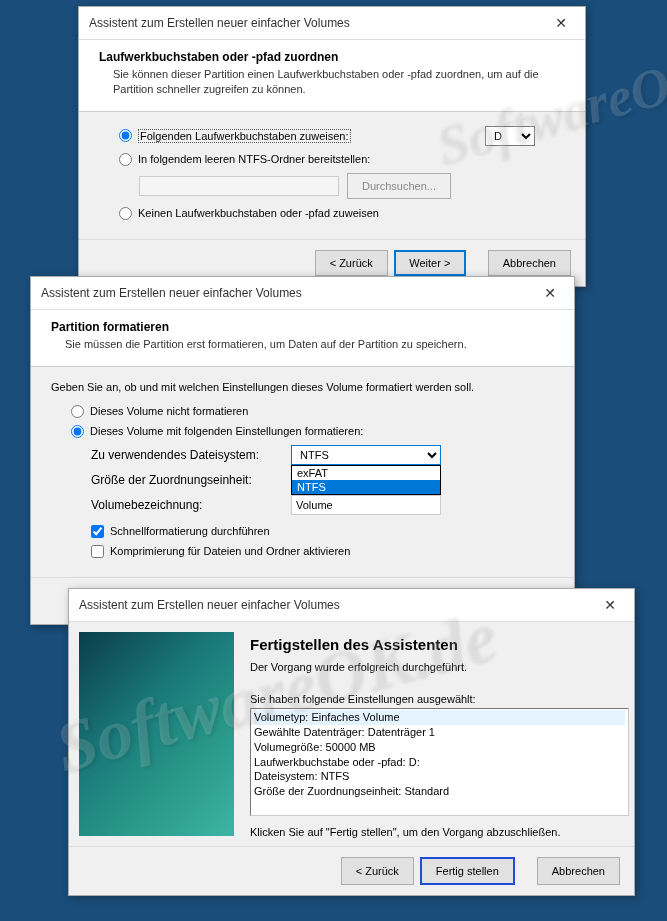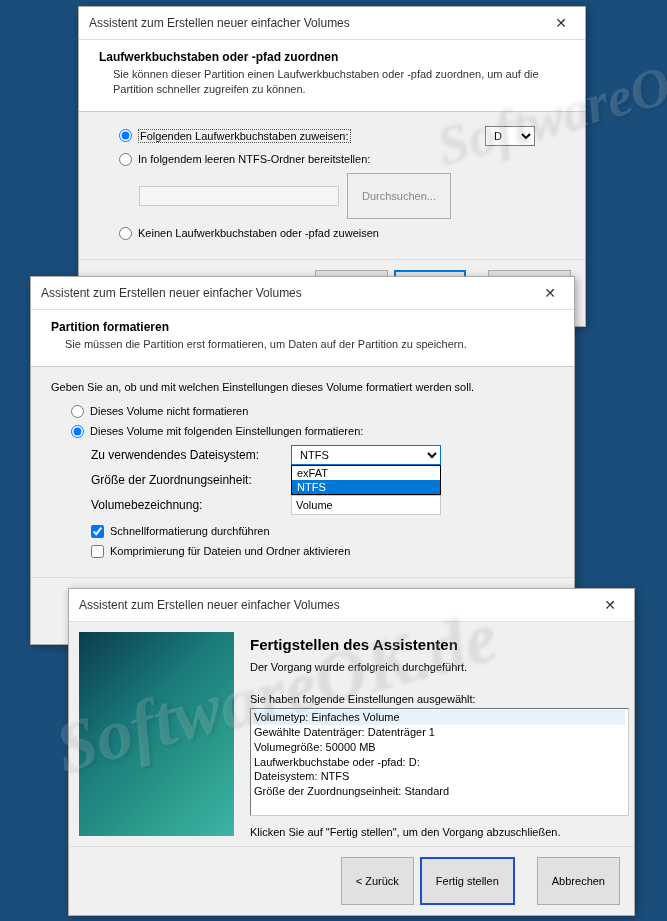--- a/index.html
+++ b/index.html
@@ -94,21 +94,21 @@
       border: 1px solid #000;
       background: #fff;
       width: 150px;
       z-index: 10;
     }
     .fs-opt { padding: 1px 5px; font-size: 11px; }
     .fs-opt.sel { background: #0078d7; color: #fff; }
     .btn {
       border: 1px solid #adadad;
       background: #e1e1e1;
-      padding: 16px 14px;
+      padding: 6px 14px;
       font-size: 11px;
       cursor: pointer;
       min-width: 72px;
     }
     .btn:disabled { color: #888; background: #efefef; }
     .btn.primary { border: 2px solid #0078d7; padding: 2px 13px; }
     .button-row {
       display: flex;
       justify-content: flex-end;
       gap: 6px;

